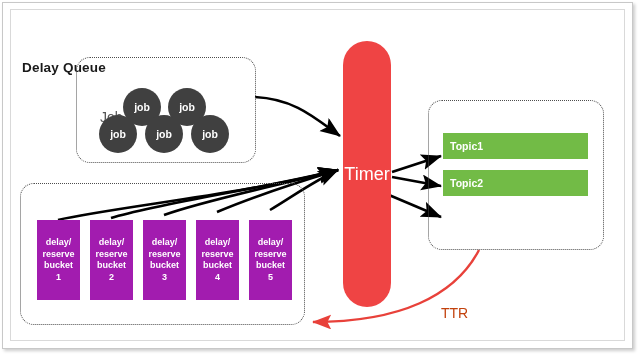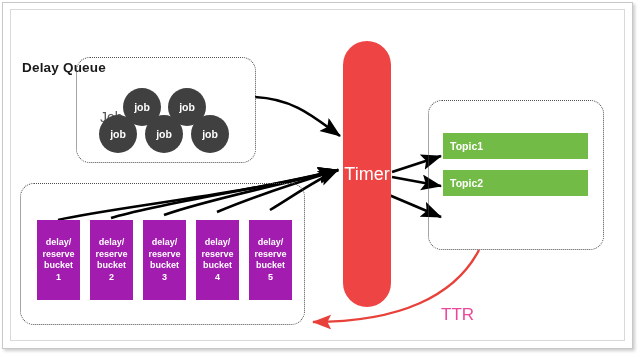--- a/index.html
+++ b/index.html
@@ -45,21 +45,21 @@
   .timer{position:absolute;left:343px;top:41px;width:48px;height:266px;border-radius:24px;
     background:#ef4444;color:#ffffff;font-size:18px;display:flex;align-items:center;
     justify-content:center;}
 
   
   .topic{position:absolute;left:443px;width:145px;height:26px;background:#72bb46;color:#ffffff;
     font-size:10.5px;font-weight:bold;display:flex;align-items:center;padding-left:7px;
     box-sizing:border-box;text-align:right;}
 
   
-  .ttr{position:absolute;left:441px;top:305px;font-size:17px;color:#ec4899;}
+  .ttr{position:absolute;left:441px;top:305px;font-size:14px;color:#c2410c;}
 </style>
 </head>
 <body>
 
 <div id="root">
 
   <div class="frame-outer"></div>
   <div class="frame-inner"></div>
 
   <svg class="canvas" viewBox="0 0 641 359" xmlns="http://www.w3.org/2000/svg">

